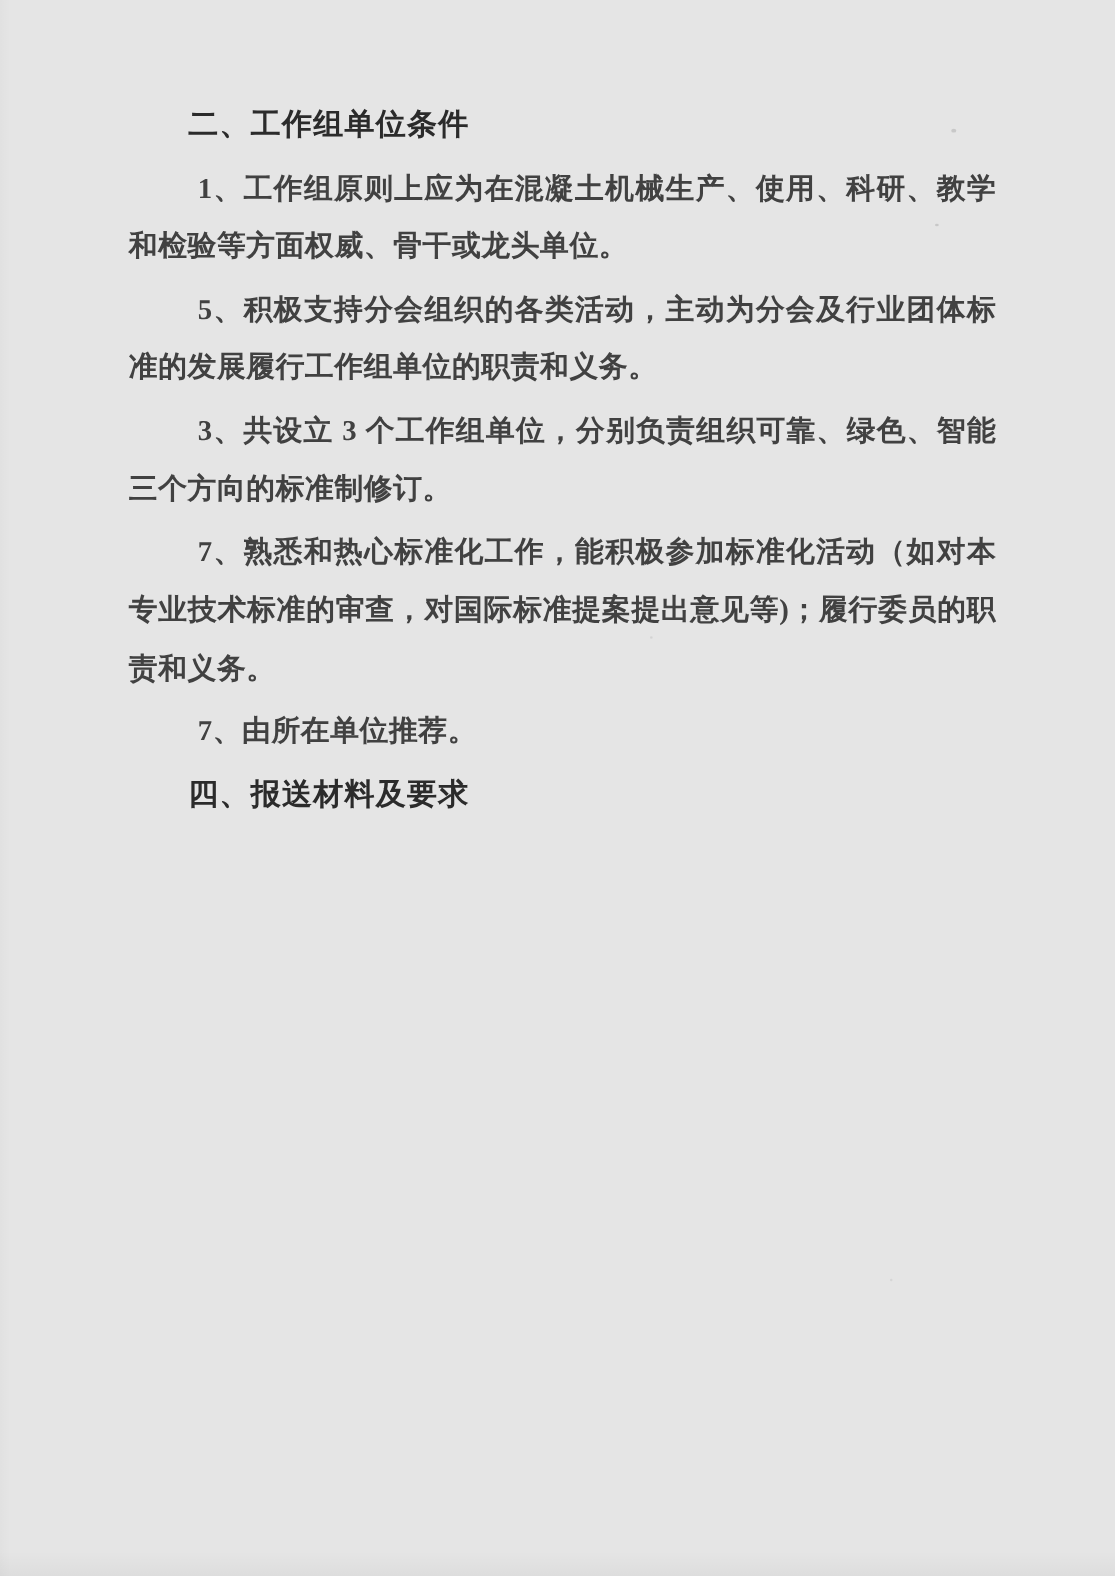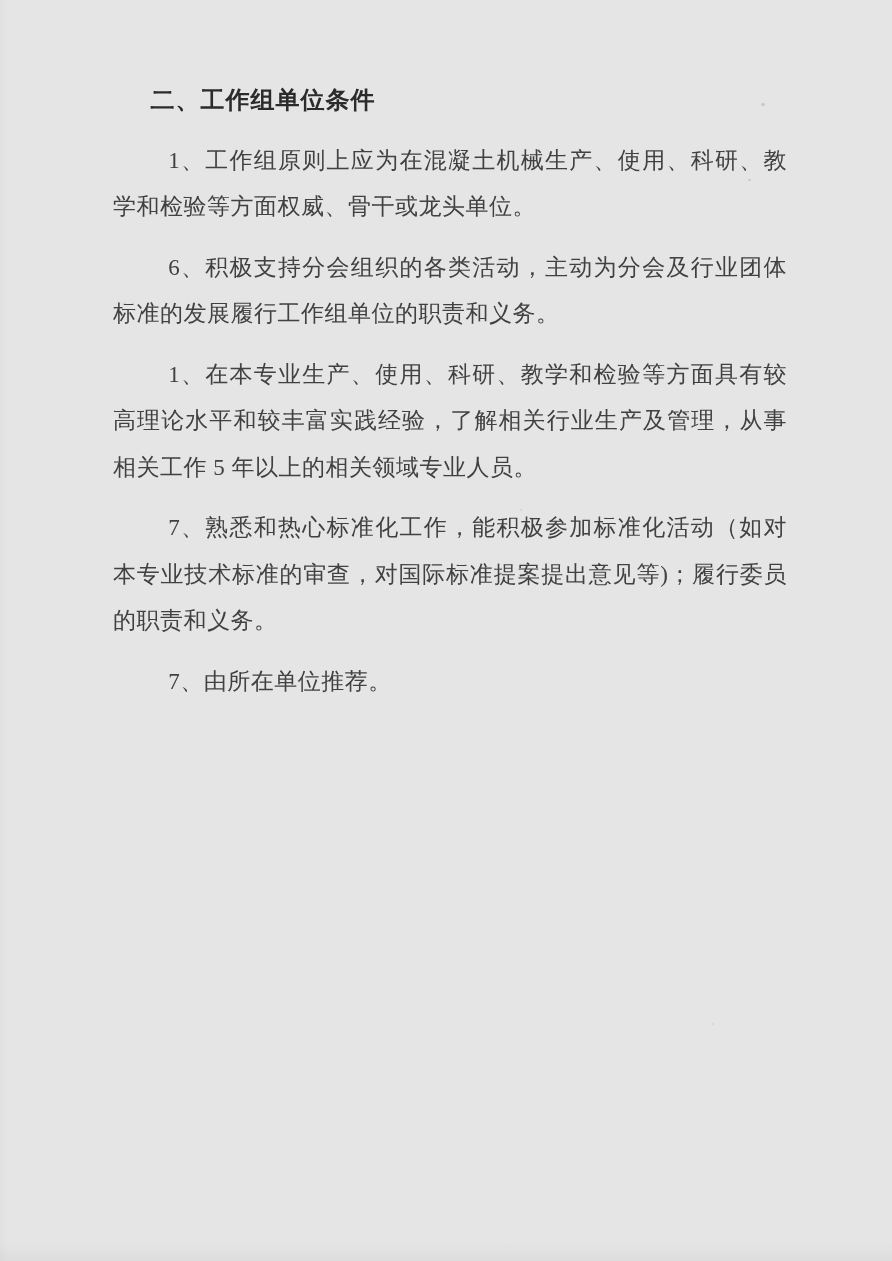--- a/index.html
+++ b/index.html
@@ -49,22 +49,23 @@
     font-weight: 700;
     font-size: 24px;
     color: #2b2b2b;
     margin: 0;
     text-indent: 2.15em;
     line-height: 46.5px;
     letter-spacing: 1px;
     text-align: left;
   }
   .para {
-    margin: 14px;
+    margin: 4px;
     text-indent: 2.4em;
+    font-weight: bold;
   }
   .speck {
     position: absolute;
     background: #b9b9b9;
     border-radius: 50%;
     opacity: 0.65;
     pointer-events: none;
   }
   .speck.s1 { left: 761px; top: 103px; width: 4px; height: 3px; }
   .speck.s2 { left: 748px; top: 179px; width: 3px; height: 2px; }
@@ -73,26 +74,27 @@
 </style>
 </head>
 <body>
 
 <div class="page">
 
   <div class="doc">
 
     <h2 class="section-heading">二、工作组单位条件</h2>
     <p class="para">1、工作组原则上应为在混凝土机械生产、使用、科研、教学和检验等方面权威、骨干或龙头单位。</p>
-    <p class="para">6、积极支持分会组织的各类活动，主动为分会及行业团体标准的发展履行工作组单位的职责和义务。</p>
+    <p class="para">5、积极支持分会组织的各类活动，主动为分会及行业团体标准的发展履行工作组单位的职责和义务。</p>
+    <p class="para">3、共设立 3 个工作组单位，分别负责组织可靠、绿色、智能三个方向的标准制修订。</p>
 
-    <p class="para">1、在本专业生产、使用、科研、教学和检验等方面具有较高理论水平和较丰富实践经验，了解相关行业生产及管理，从事相关工作 5 年以上的相关领域专业人员。</p>
     <p class="para">7、熟悉和热心标准化工作，能积极参加标准化活动（如对本专业技术标准的审查，对国际标准提案提出意见等)；履行委员的职责和义务。</p>
     <p class="para">7、由所在单位推荐。</p>
 
+    <h2 class="section-heading">四、报送材料及要求</h2>
 
   </div>
 
   <div class="speck s1"></div>
   <div class="speck s2"></div>
   <div class="speck s3"></div>
   <div class="speck s4"></div>
 
 </div>
 

